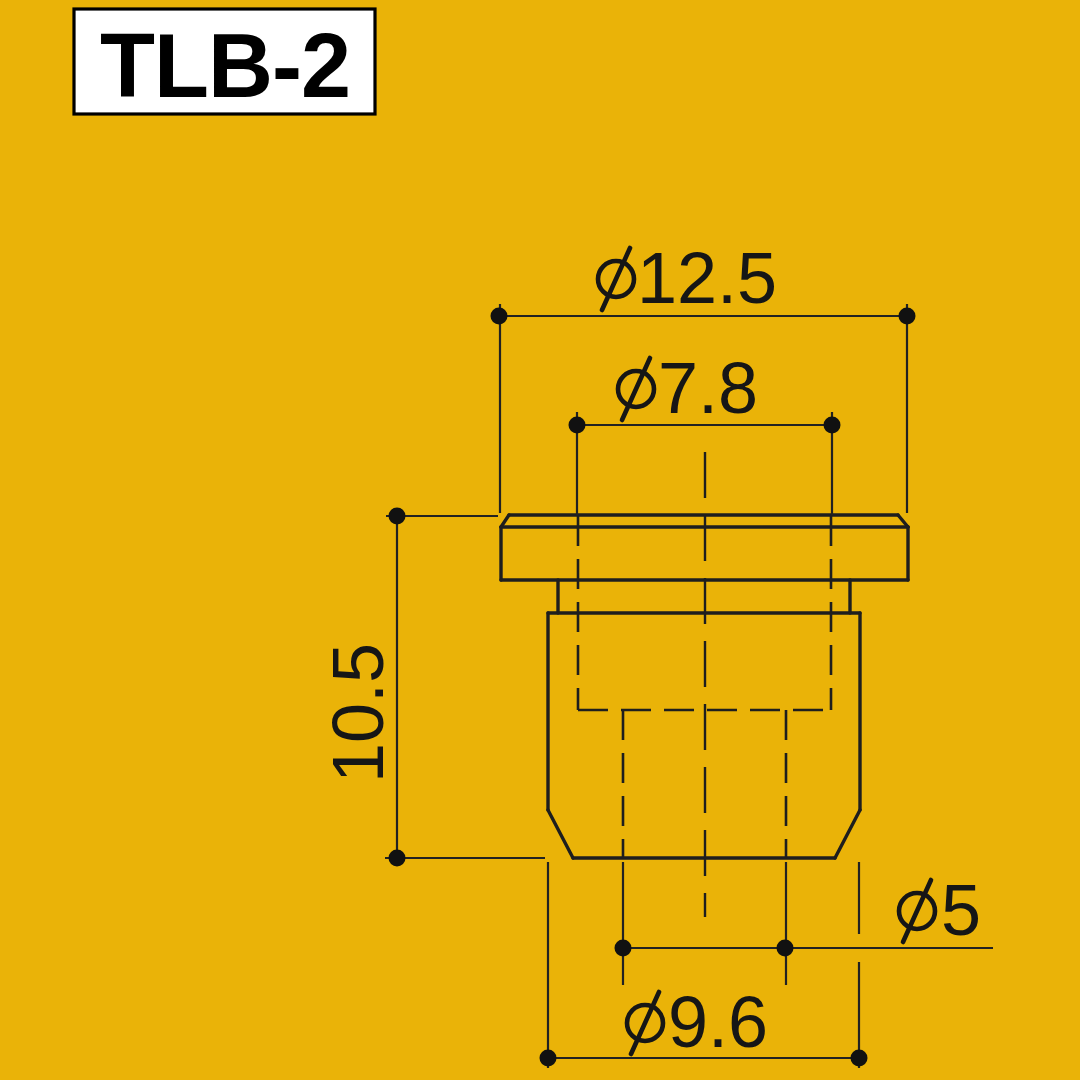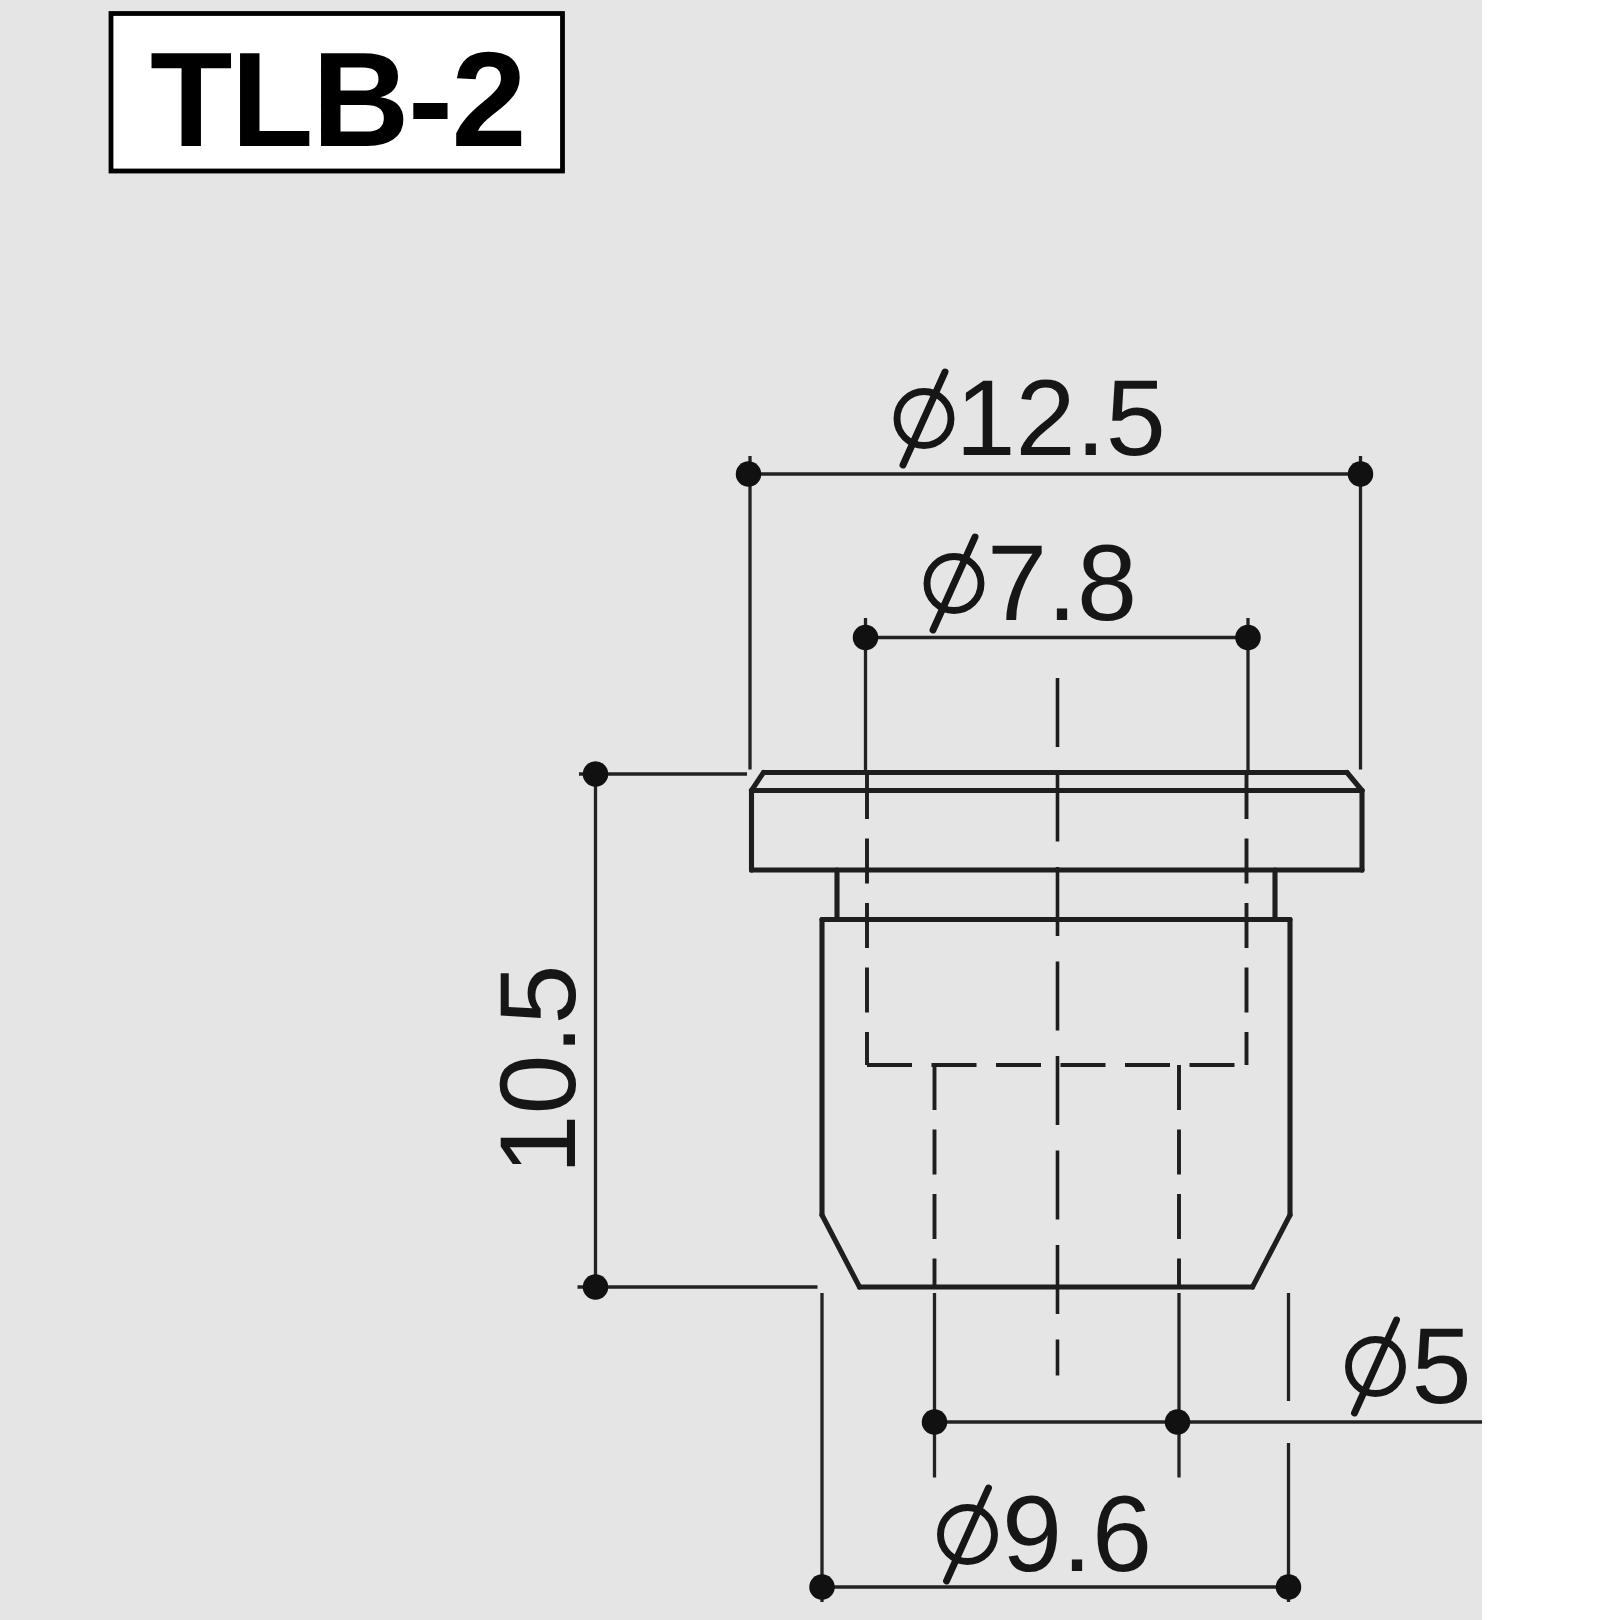--- a/index.html
+++ b/index.html
@@ -2,23 +2,23 @@
 <html><head>
 <meta charset="utf-8">
 <style>
   html, body {
     margin: 0;
     padding: 0;
     background: #ffffff;
   }
   #stage {
     position: relative;
-    width: 988px;
+    width: 1080px;
     height: 1080px;
-    background: #e5e5e5;
+    background: #eab308;
     overflow: hidden;
     font-family: "Liberation Sans", sans-serif;
   }
   svg { display: block; }
 
   .outline {
     fill: none;
     stroke: #1e1e1e;
     stroke-width: 3.4;
     stroke-linecap: round;

